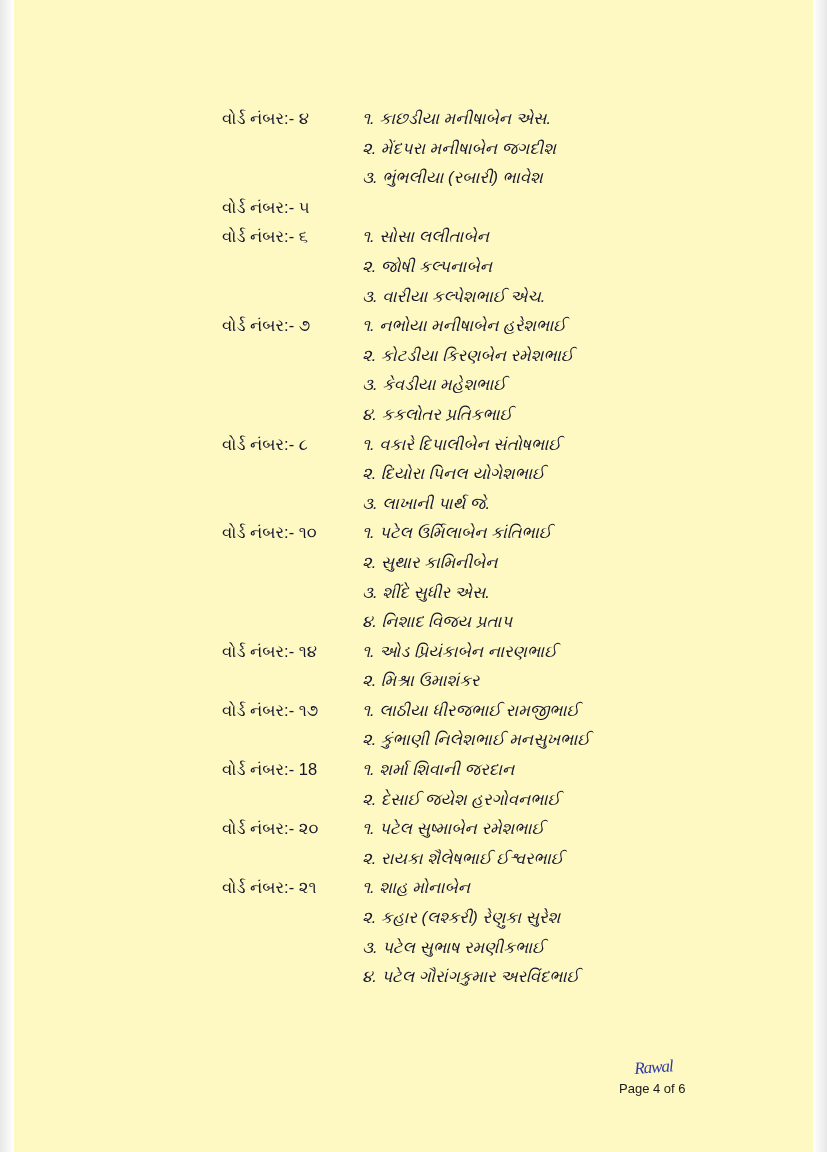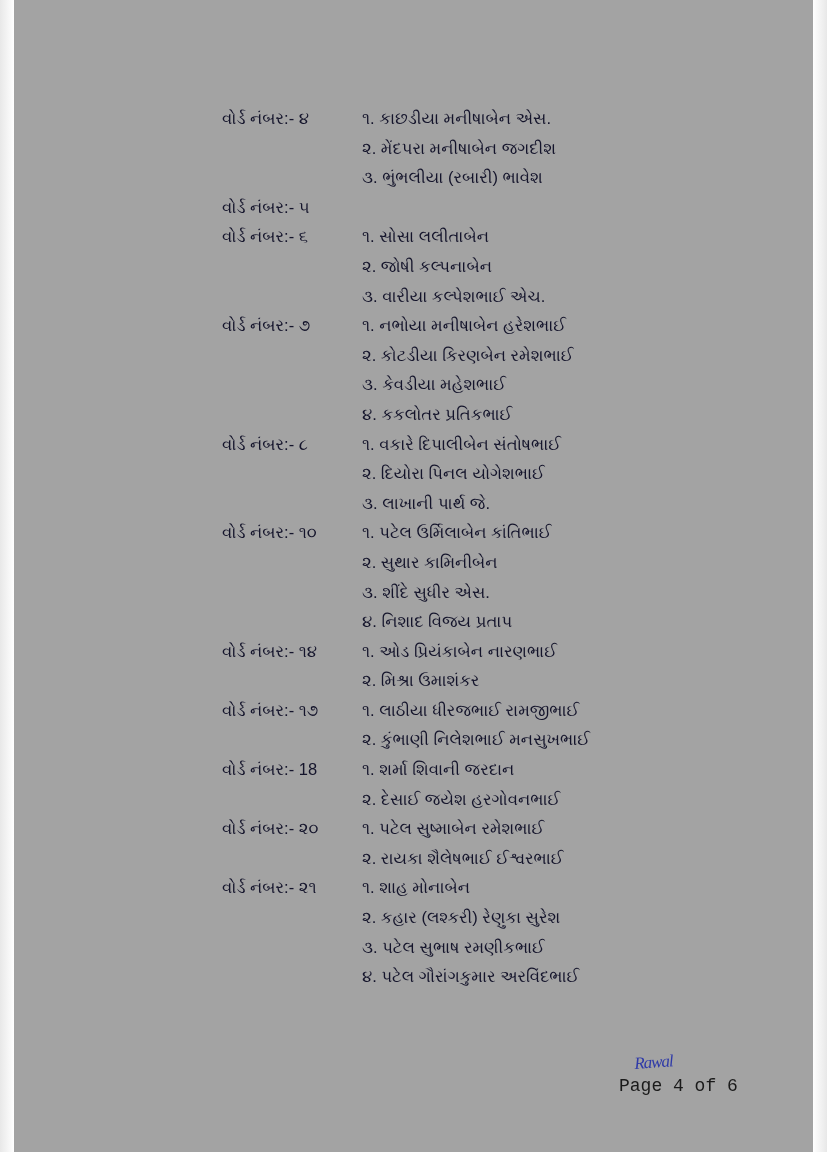--- a/index.html
+++ b/index.html
@@ -9,21 +9,21 @@
   }
   body {
     width: 827px;
     height: 1152px;
     font-family: "Liberation Sans", sans-serif;
   }
   .page {
     position: relative;
     width: 827px;
     height: 1152px;
-    background: #a3a3a3;
+    background: #fef9c3;
     box-sizing: border-box;
     overflow: hidden;
   }
   
   .page::before {
     content: "";
     position: absolute;
     left: 0; top: 0;
     width: 14px; height: 100%;
     background: linear-gradient(to right, #e8e8e8, #ffffff);
@@ -61,20 +61,21 @@
   .ward-names {
     flex: 1 1 auto;
     padding-left: 0px;
   }
   .name-line {
     font-size: 16.5px;
     line-height: 29.6px;
     color: #14142b;
     white-space: nowrap;
     font-family: "Liberation Sans", sans-serif;
+    font-style: italic;
   }
   .footer {
     position: absolute;
     right: 58px;
     bottom: 56px;
     text-align: left;
     width: 150px;
   }
   .signature {
     font-family: "Liberation Serif", serif;
@@ -82,23 +83,23 @@
     font-size: 17px;
     color: #2f3aa8;
     letter-spacing: -1px;
     transform: rotate(-4deg);
     transform-origin: left bottom;
     margin-left: 16px;
     margin-bottom: 2px;
     white-space: nowrap;
   }
   .page-number {
-    font-size: 18px;
+    font-size: 13px;
     color: #1a1a1a;
-    font-family: Liberation Mono, monospace;
+    font-family: Liberation Sans, sans-serif;
   }
 </style>
 </head>
 <body>
 
 <div class="page">
   <div class="content">
       <div class="ward-block">
         <div class="ward-label">વોર્ડ નંબર:- ૪</div>
         <div class="ward-names">

